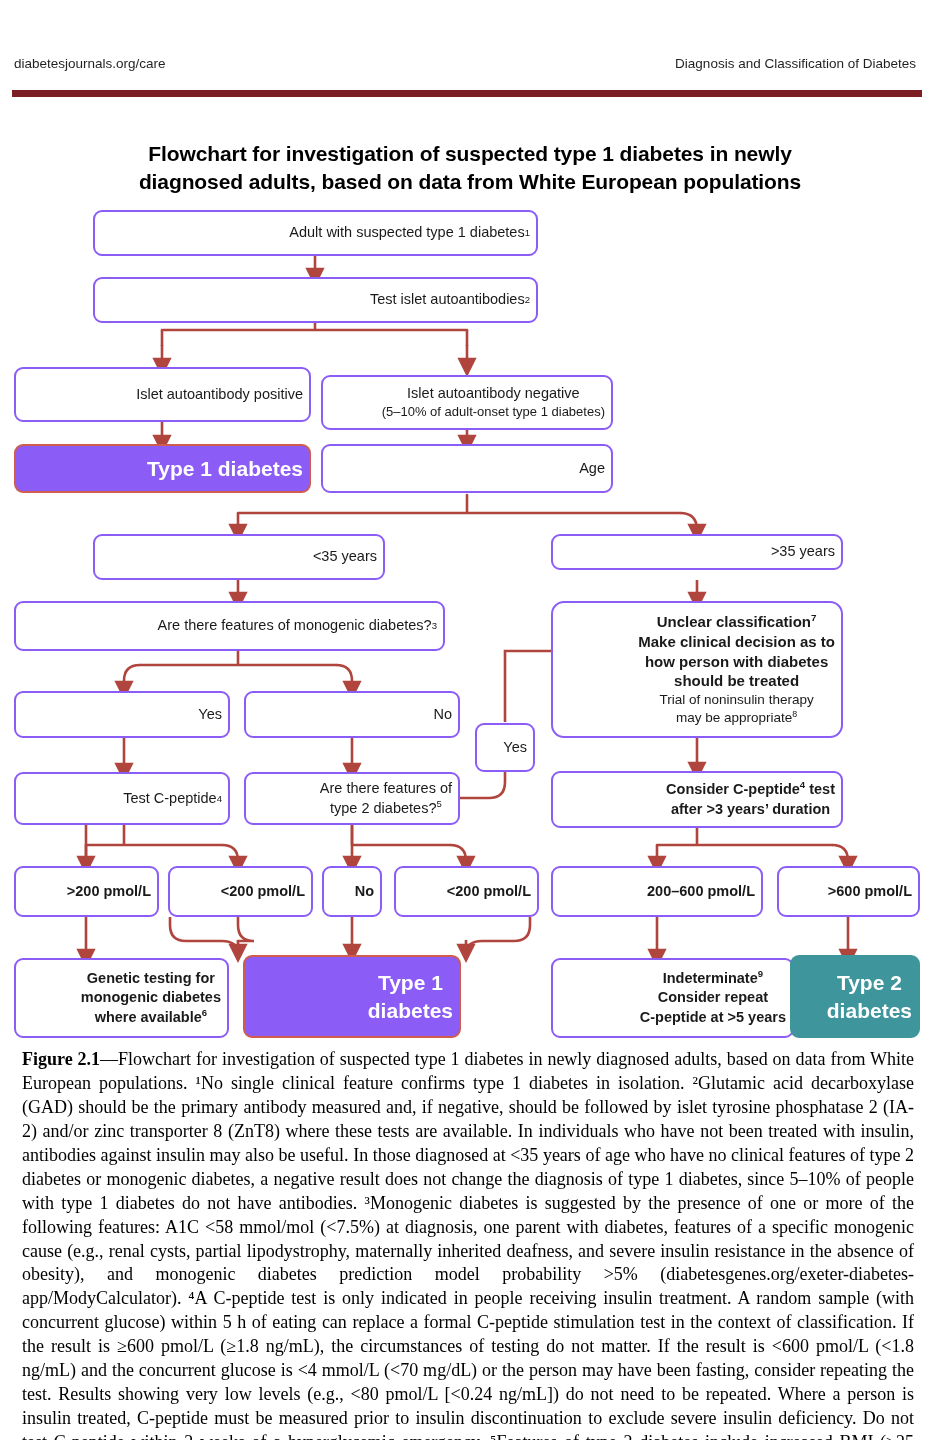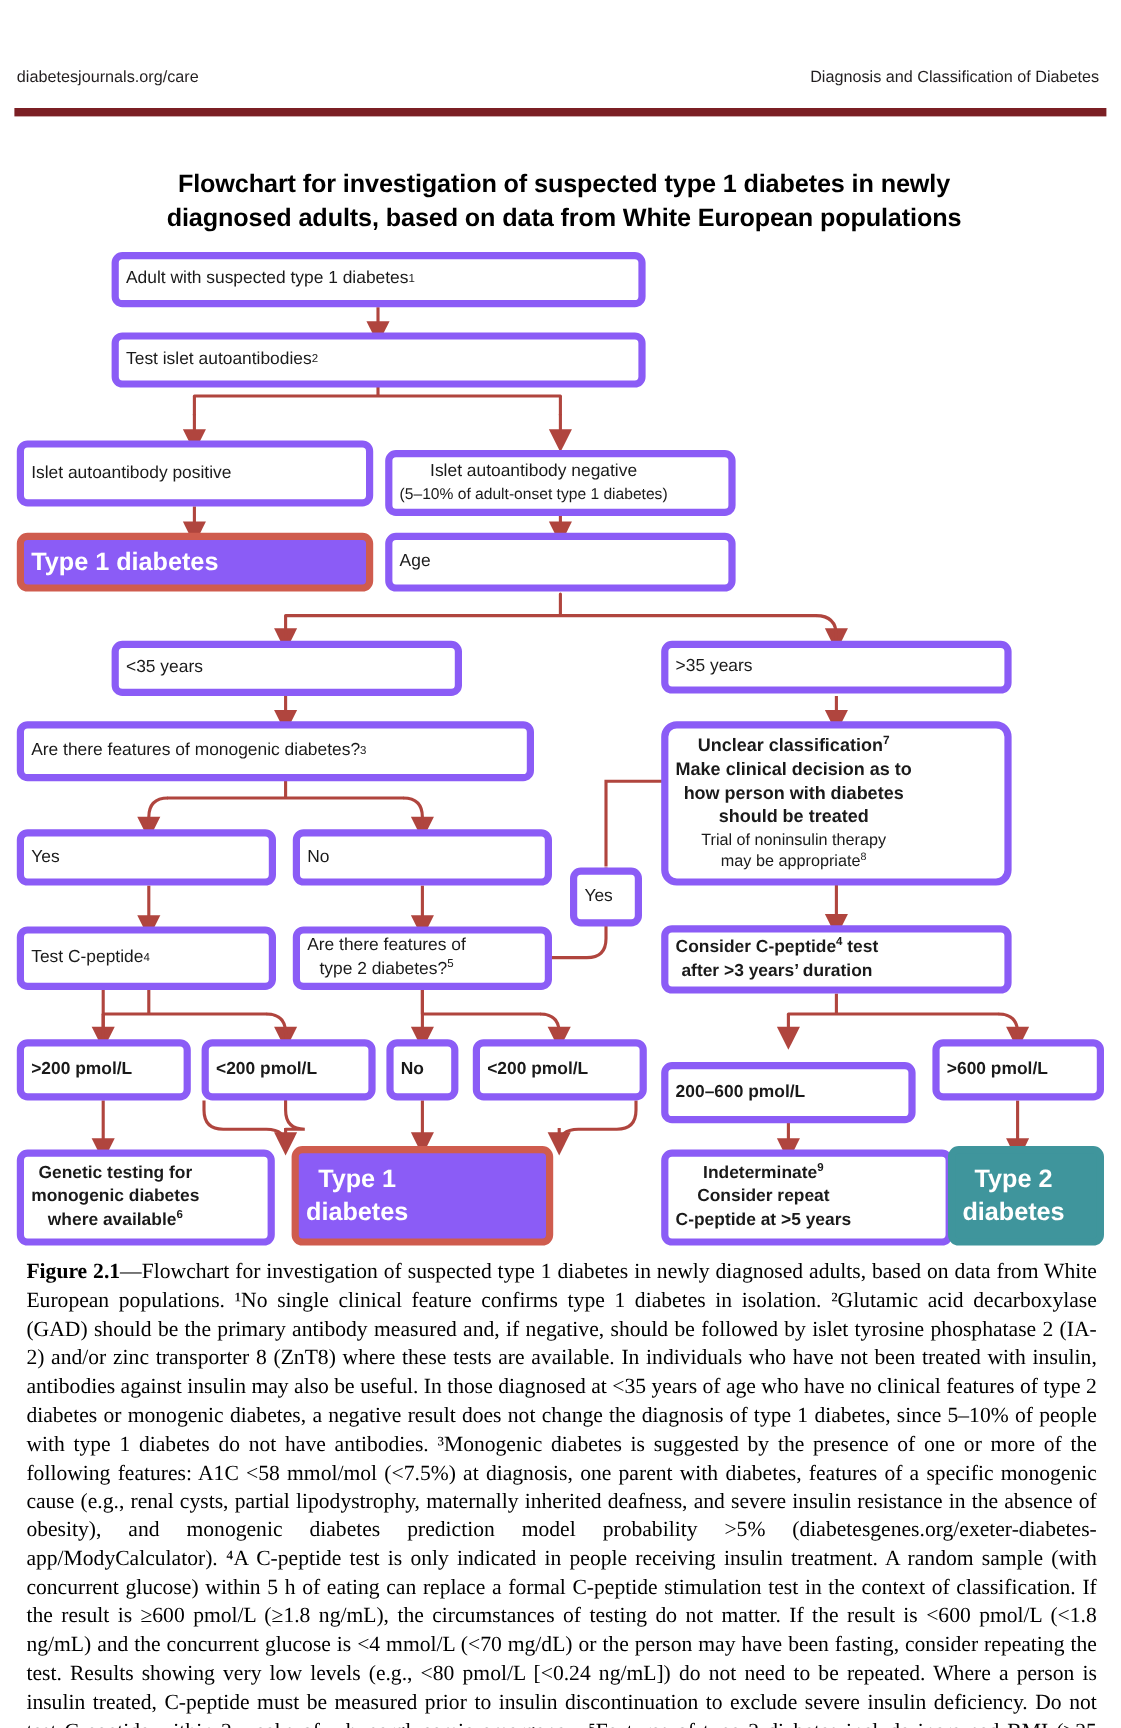--- a/index.html
+++ b/index.html
@@ -63,26 +63,26 @@
     position: absolute;
     top: 0; left: 0;
     width: 934px;
     height: 1045px;
     pointer-events: none;
   }
 
   .node {
     position: absolute;
     box-sizing: border-box;
-    border: 6px solid #8b5cf6;
+    border: 2px solid #8b5cf6;
     border-radius: 9px;
     background: #ffffff;
     display: flex;
     align-items: center;
-    justify-content: flex-start;
+    justify-content: flex-end;
     text-align: center;
     font-size: 14.5px;
     line-height: 1.32;
     color: #1a1a1a;
     padding: 16px 6px;
     z-index: 2;
   }
   .node.filled-red {
     background: #8b5cf6;
     border-color: #cf5c4e;
@@ -312,21 +312,21 @@
   </div>
   <div class="node bold" style="left:168px; top:866px; width:145px; height:51px;">
     <span>&lt;200 pmol/L</span>
   </div>
   <div class="node bold" style="left:322px; top:866px; width:60px; height:51px;">
     <span>No</span>
   </div>
   <div class="node bold" style="left:394px; top:866px; width:145px; height:51px;">
     <span>&lt;200 pmol/L</span>
   </div>
-  <div class="node bold" style="left:551px; top:866px; width:212px; height:51px;margin-top:19px;">
+  <div class="node bold" style="left:551px; top:866px; width:212px; height:51px;">
     <span>200–600 pmol/L</span>
   </div>
   <div class="node bold" style="left:777px; top:866px; width:143px; height:51px;">
     <span>&gt;600 pmol/L</span>
   </div>
 
   <div class="node bold" style="left:14px;  top:958px; width:215px; height:80px;">
     <span class="stack">
       <span class="ln">Genetic testing for</span>
       <span class="ln">monogenic diabetes</span>

